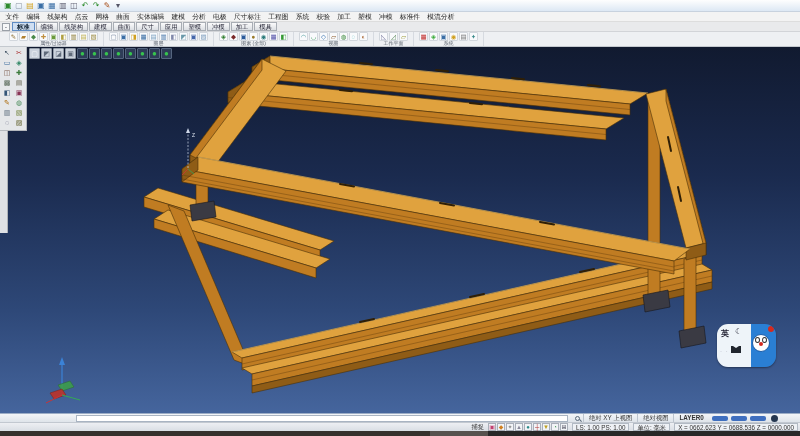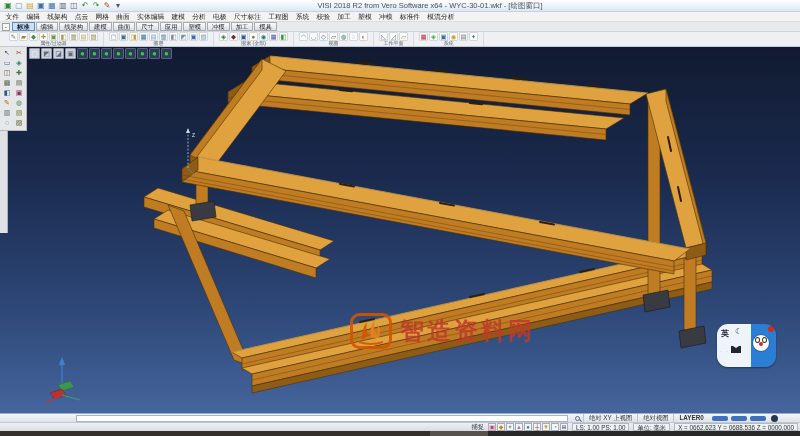--- a/index.html
+++ b/index.html
@@ -86,21 +86,20 @@
         <span style="color: rgb(212, 160, 23);">▤</span>
         <span style="color: rgb(58, 110, 165);">▣</span>
         <span style="color: rgb(58, 110, 165);">▦</span>
         <span style="color: rgb(102, 102, 119);">▥</span>
         <span style="color: rgb(102, 102, 119);">◫</span>
         <span style="color: rgb(42, 138, 42);">↶</span>
         <span style="color: rgb(42, 138, 42);">↷</span>
         <span style="color: rgb(170, 85, 34);">✎</span>
         <span style="color: rgb(85, 85, 102);">▾</span>
       </div>
-    <div class="title-text">VISI 2018 R2 from Vero Software x64 - WYC-30-01.wkf - [绘图窗口]</div>
     <div class="title-spacer"></div>
   </div>
 
   <div class="menubar">
       <span>文件</span>
       <span>编辑</span>
       <span>线架构</span>
       <span>点云</span>
       <span>网格</span>
       <span>曲面</span>
@@ -338,29 +337,20 @@
         <span class="dk" style="color: rgb(56, 196, 78);">●</span>
         <span class="dk" style="color: rgb(56, 196, 78);">●</span>
         <span class="dk" style="color: rgb(56, 196, 78);">●</span>
         <span class="dk" style="color: rgb(56, 196, 78);">●</span>
         <span class="dk" style="color: rgb(56, 196, 78);">●</span>
         <span class="dk" style="color: rgb(56, 196, 78);">●</span>
         <span class="dk" style="color: rgb(56, 196, 78);">●</span>
         <span class="dk" style="color: rgb(56, 196, 78);">●</span>
       </div>
 
-    <div class="wm">
-      <svg width="42" height="36" viewBox="0 0 42 36">
-        <rect x="1.5" y="1.5" width="39" height="33" rx="8" fill="none" stroke="#d35400" stroke-width="3" opacity=".9"></rect>
-        <path d="M12 27 Q12 14 17 9 Q15 18 19 22 Z" fill="#d35400" opacity=".9"></path>
-        <path d="M21 25 Q19 13 25 7 Q22 16 27 21 Q29 14 26 10 Q32 15 29 25 Z" fill="#e67e22" opacity=".95"></path>
-        <path d="M9 28 Q21 32 33 28 L33 30 Q21 34 9 30 Z" fill="#d35400" opacity=".9"></path>
-      </svg>
-      <div class="wm-text">智造资料网</div>
-    </div>
 
     <div class="ime">
       <div class="ime-left"></div>
       <div class="ime-right"></div>
       <div class="ime-lang">英</div>
       <div class="ime-moon">☾</div>
       <div class="ime-dots">· ·</div>
       <div class="ime-shirt"></div>
       <div class="dora-face">
         <span class="dora-eye" style="left:2px;"></span>

